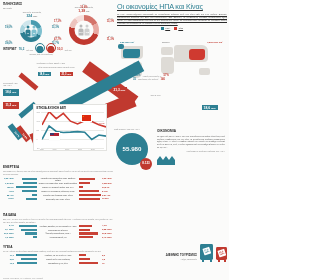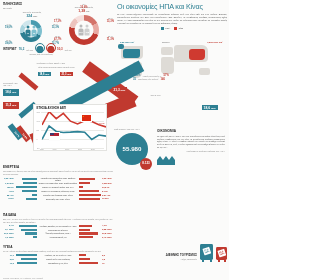--- a/index.html
+++ b/index.html
@@ -214,21 +214,21 @@
         <i class="arc" style="width:8px;height:8px;border:.9px solid #c0392f;"></i>
         <i class="arc" style="width:5px;height:5px;border:.9px solid #c0392f;"></i>
         <i class="dot" style="background:#c0392f;"></i>
       </span>
       <span class="val-cn" style="font-size:2.9px;">50,3</span>
       <span class="micro">ανά 100</span>
     </div>
     <div class="micro" style="position:absolute;left:26px;top:50px;">(χρήστες ανά 100 κατοίκους)</div>
   </div>
 
-  <div style="position:absolute;left:117px;top:2px;width:110px;">
+  <div style="position:absolute;left:117px;top:2px;width:110px;text-decoration:underline;">
     <div style="font-size:7.2px;color:#2d7f92;letter-spacing:-.15px;">Οι οικονομίες ΗΠΑ και Κίνας</div>
     <div style="font-size:2.25px;line-height:1.35;color:#4d4d4d;margin-top:1.5px;text-align:justify;">Οι ΗΠΑ ανταγωνίζονται οικονομικά σε μεγαλύτερη κλίμακα από την Κίνα εδώ και 140 χρόνια. Σήμερα, συμμετέχουν περίπου στο 20% του παγκόσμιου ΑΕΠ. Ωστόσο, σε ισοδύναμες μονάδες αγοραστικής αξίας (PPP), το ΑΕΠ αναδεικνύει την Κίνα σε πιο κοντινή στο τιμόνι. Το σύστημα PPP επιτρέπει να συγκρίνει κανείς τι μπορεί να αγοράσει με τα χρήματά του σε διάφορες χώρες.</div>
     <div class="leg" style="margin-top:2px;">
       <span>
         <i class="sw" style="background:#2d8296"></i>
         <span>ΗΠΑ</span>
       </span>
       <span>
         <i class="sw" style="background:#cf3a30"></i>
         <span>Κίνα</span>

